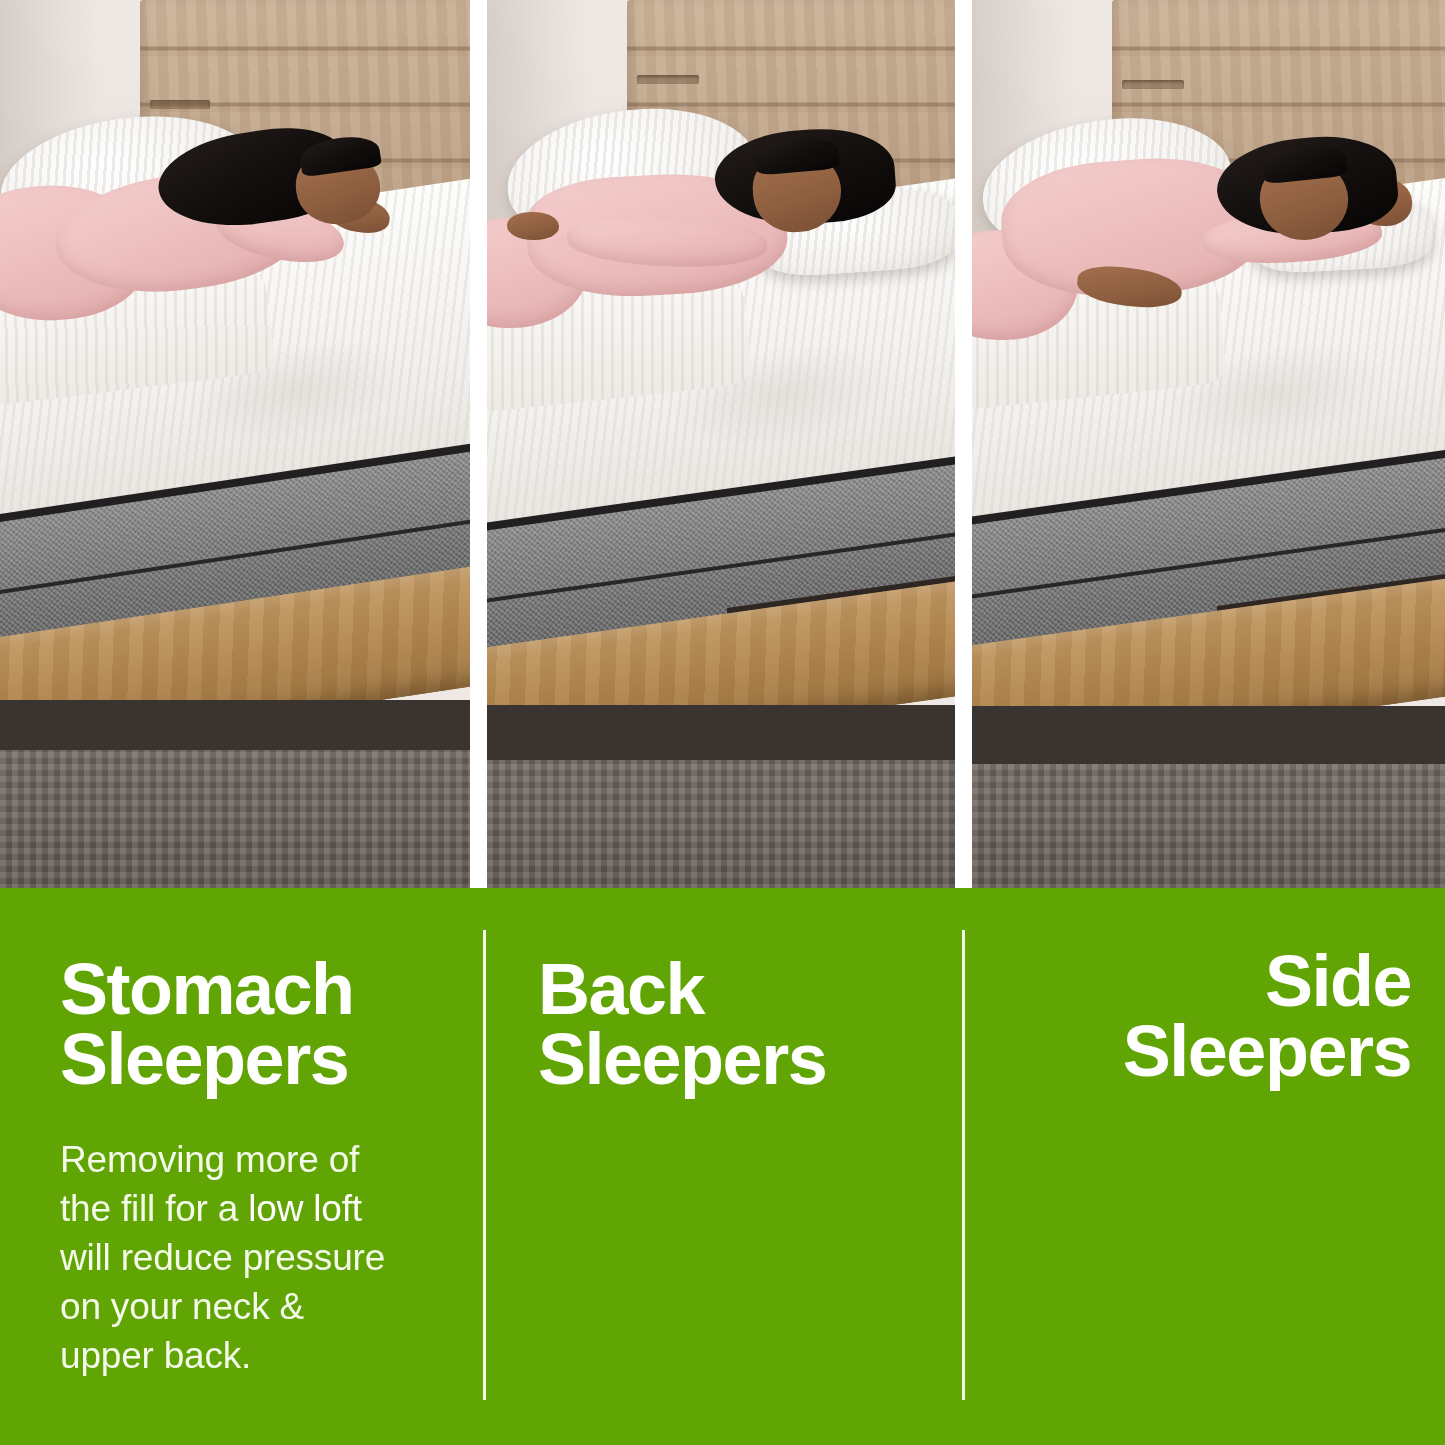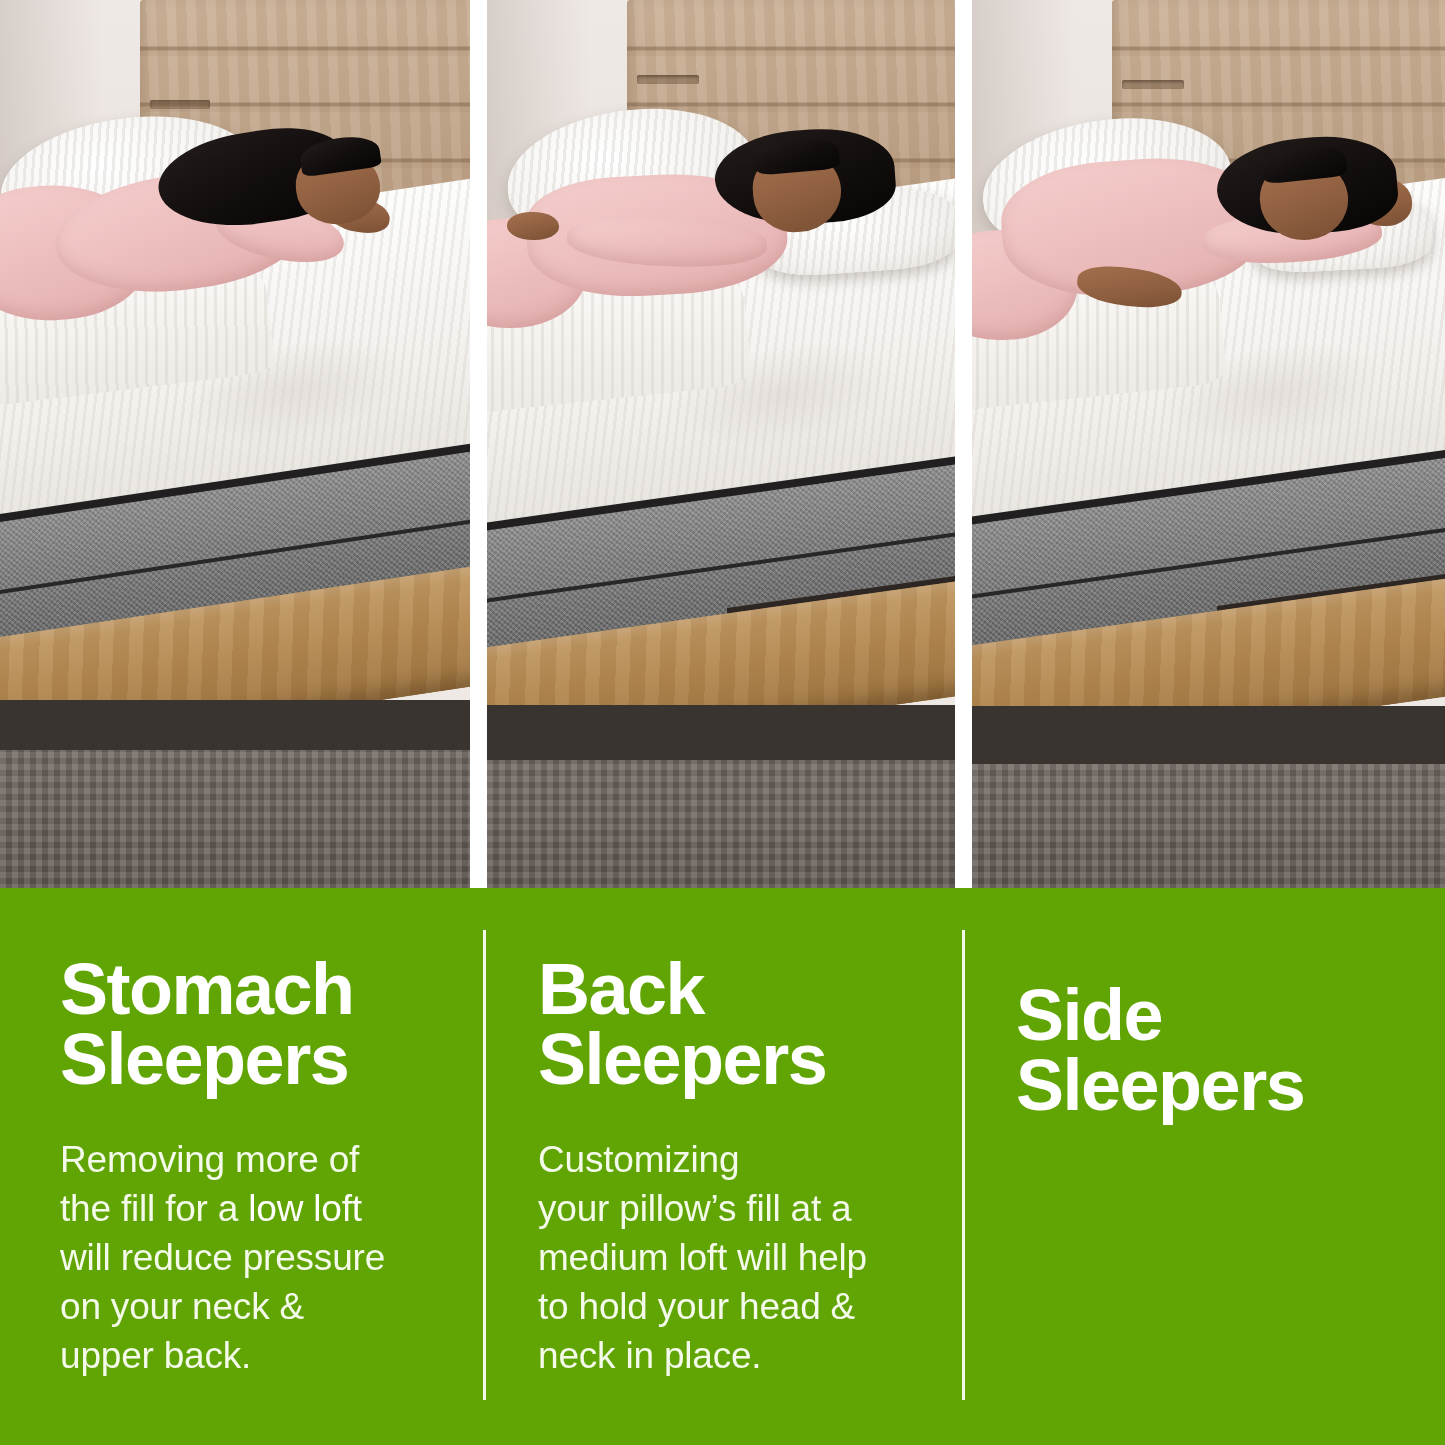--- a/index.html
+++ b/index.html
@@ -87,21 +87,21 @@
       box-shadow:inset 0 -6px 14px rgba(170,110,110,.25);}
   .skin{background:linear-gradient(165deg,#a5714f 0%,#8d5e3f 60%,#7a4f34 100%);}
   .hair{background:linear-gradient(160deg,#231d1b 0%,#120e0d 55%,#070505 100%);}
 
   
   .green-band{position:absolute;left:0;top:888px;width:1445px;height:557px;background:#61a505;}
   .cards{position:absolute;inset:0;display:flex;}
   .card{position:relative;height:100%;box-sizing:border-box;}
   .card-1{width:483px;padding:67px 40px 0 60px;}
   .card-2{width:479px;padding:67px 34px 0 55px;border-radius:24px;}
-  .card-3{width:483px;padding:93px 34px 0 54px;}
+  .card-3{width:483px;padding:59px 34px 0 54px;text-align:right;}
   .divider{position:absolute;left:0;top:42px;width:3px;height:470px;background:#f2f7e8;}
 
   .card h2{margin:0;color:#ffffff;font-family:"Liberation Sans",sans-serif;
       font-weight:700;font-size:72px;line-height:.97;letter-spacing:-1.5px;
       white-space:pre-line;}
   .card p{margin:40px 0 0 0;color:#f4fae9;font-family:"Liberation Sans",sans-serif;
       font-weight:400;font-size:37px;line-height:49px;letter-spacing:-.2px;
       white-space:pre-line;}
   .card p b{font-weight:400;color:#ffffff;}
 </style>
@@ -238,25 +238,20 @@
 the fill for a </span><b>low loft</b><span>
 will reduce pressure
 on your neck &amp;
 upper back.</span></p>
       </div>
 
       <div class="card card-2">
         <div class="divider" style="background: rgb(242, 247, 232);"></div>
         <h2 style="color: rgb(255, 255, 255);">Back
 Sleepers</h2>
-        <p style="color: rgb(244, 250, 233);"><span>Customizing
-your pillow’s fill at a
-medium loft will help
-to hold your head &amp;
-neck in place.</span><b></b><span></span></p>
       </div>
 
       <div class="card card-3">
         <div class="divider" style="background: rgb(242, 247, 232);"></div>
         <h2 style="color: rgb(255, 255, 255);">Side
 Sleepers</h2>
       </div>
 
     </div>
   </div>

